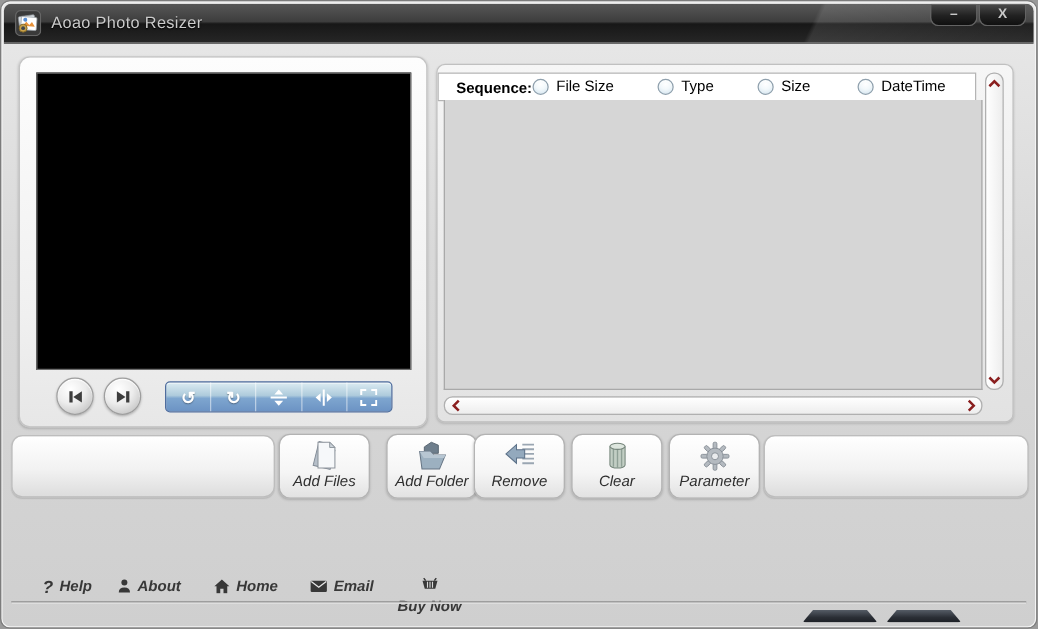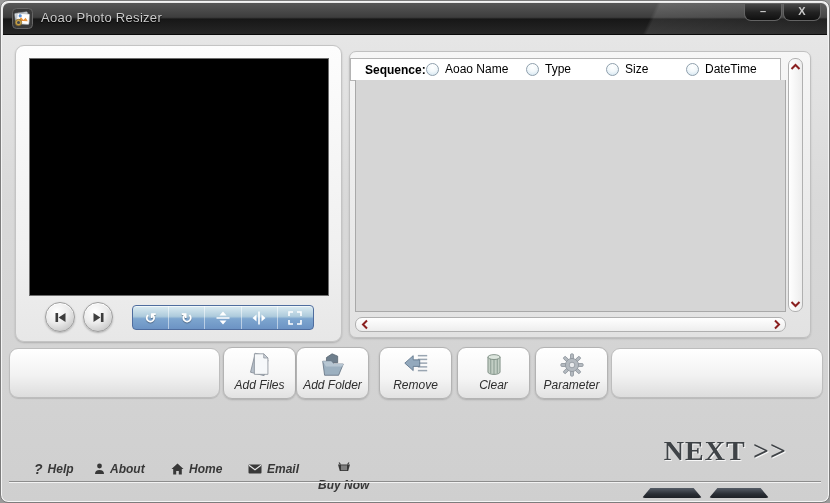--- a/index.html
+++ b/index.html
@@ -99,21 +99,21 @@
   }
   #strip-left { left:8px; width:211px; }
   #strip-right { left:610px; width:212px; }
   .tool-btn {
     position:absolute; top:346px; width:73px; height:52px; box-sizing:border-box;
     border:1px solid #b3b3b3; border-radius:9px; cursor:pointer;
     background:linear-gradient(180deg,#ffffff 0%,#f5f5f5 60%,#e2e2e2 100%);
     box-shadow:0 1px 2px rgba(0,0,0,.18), inset 0 1px 0 #fff;
     display:flex; flex-direction:column; align-items:center; justify-content:flex-start;
   }
-  #tb-0 { left:222px; } #tb-1 { left:295px; } #tb-2 { left:378px; } #tb-3 { left:456px; } #tb-4 { left:534px; }
+  #tb-0 { left:222px; } #tb-1 { left:308px; } #tb-2 { left:378px; } #tb-3 { left:456px; } #tb-4 { left:534px; }
   .tool-icon { margin-top:2px; height:30px; display:flex; align-items:center; justify-content:center; }
   .tool-label { font-size:12px; font-style:italic; color:#2e2e2e; margin-top:-2px; }
   
   #next-button {
     position:absolute; right:42px; top:434px; cursor:pointer;
     font-family:"Liberation Serif", serif; font-weight:bold; font-size:28px; letter-spacing:1px;
     color:#3f4347; text-shadow:1px 1px 0 rgba(255,255,255,.85);
   }
   .footer-link { position:absolute; top:461px; display:flex; align-items:center; gap:5px; cursor:pointer;
     font-size:12px; font-style:italic; font-weight:bold; color:#383838; }
@@ -192,21 +192,21 @@
         </svg>
       </div>
     </div>
   </div>
 
   <div id="right-panel">
     <div id="seq-header">
       <span id="seq-label">Sequence:</span>
       <div class="radio-group" id="rg-0">
         <span class="radio-circle"></span>
-        <span class="radio-label">Aoao Name</span>
+        <span class="radio-label">File Size</span>
       </div>
       <div class="radio-group" id="rg-1">
         <span class="radio-circle"></span>
         <span class="radio-label">Type</span>
       </div>
       <div class="radio-group" id="rg-2">
         <span class="radio-circle"></span>
         <span class="radio-label">Size</span>
       </div>
       <div class="radio-group" id="rg-3">
@@ -313,21 +313,20 @@
           <rect x="14.4" y="3" width="3.2" height="6" rx="1.2" transform="rotate(135 16 15)"></rect>
           <rect x="14.4" y="21" width="3.2" height="6" rx="1.2" transform="rotate(135 16 15)"></rect>
           <circle cx="16" cy="15" r="7"></circle>
         </g>
         <circle cx="16" cy="15" r="3" fill="#e9ebed" stroke="#878e96" stroke-width="0.8"></circle>
       </svg>
     </div>
     <span class="tool-label">Parameter</span>
   </div>
 
-  <div id="next-button">NEXT &gt;&gt;</div>
 
   <div class="footer-link" id="fl-0">
     <span class="fl-glyph">?</span>
     <span>Help</span>
   </div>
   <div class="footer-link" id="fl-1">
     <svg width="11" height="12" viewBox="0 0 11 12">
       <circle cx="5.5" cy="3" r="2.4" fill="#383838"></circle>
       <path d="M1 11 q0 -4 4.5 -4 q4.5 0 4.5 4 z" fill="#383838"></path>
     </svg>

